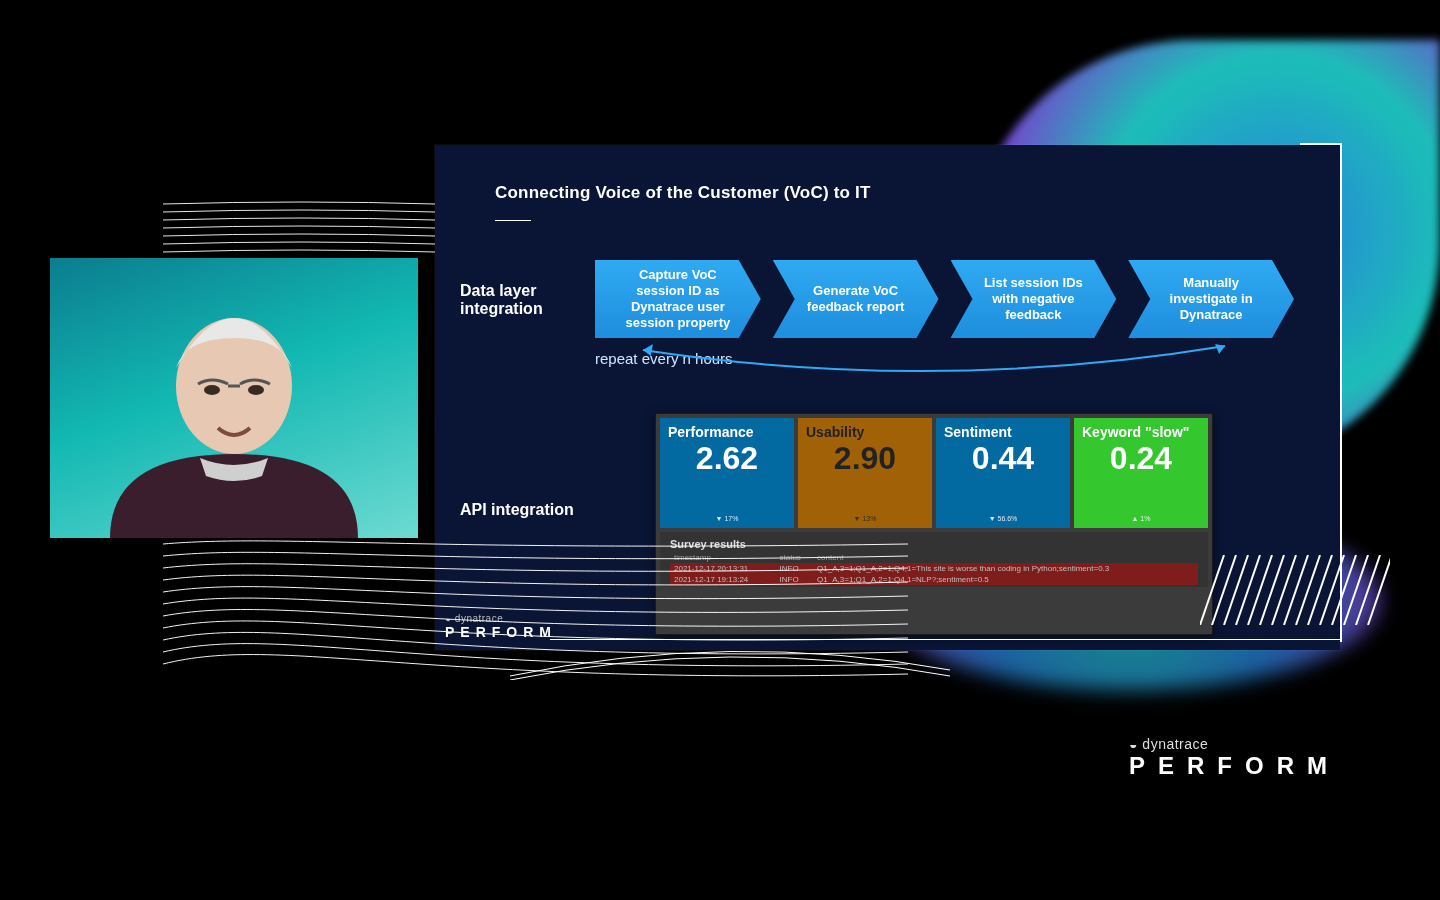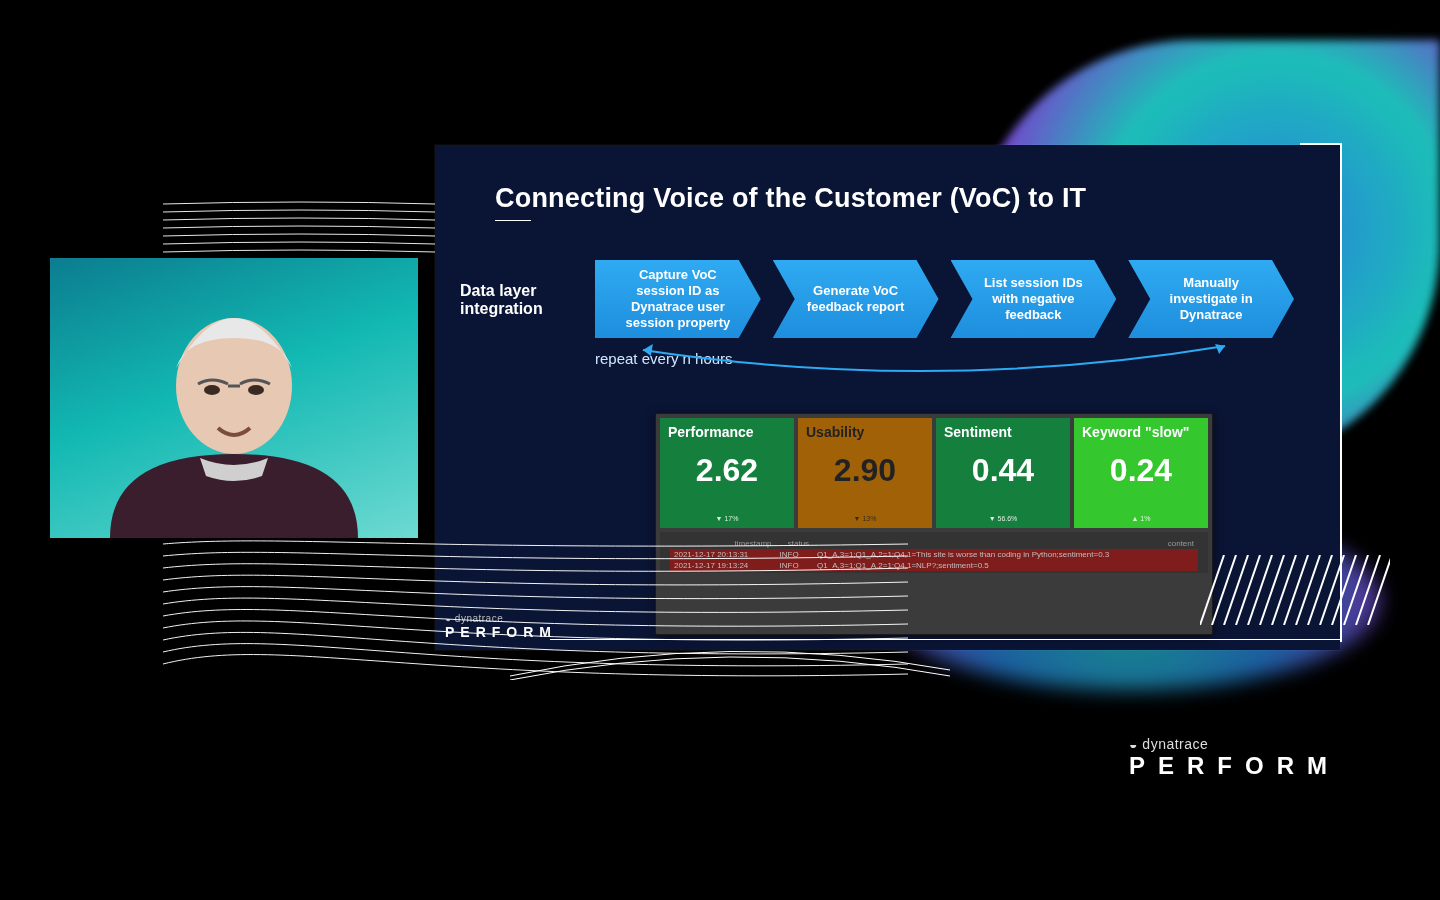--- a/index.html
+++ b/index.html
@@ -3,44 +3,44 @@
 <meta charset="utf-8">
 <style>
   html,body{margin:0;padding:0;width:1440px;height:900px;background:#000;font-family:-apple-system,Helvetica,Arial,sans-serif;overflow:hidden;color:#fff}
   .stage{position:absolute;inset:0}
   .bg-swirl-tr{position:absolute;top:40px;right:0;width:470px;height:420px;background:radial-gradient(circle at 65% 45%,#2987e6 0%,#1ec9c3 45%,#7a4bd8 75%,transparent 100%);border-radius:50% 0 45% 55%/55% 0 55% 50%;filter:blur(4px);opacity:.95}
   .bg-swirl-br{position:absolute;bottom:210px;right:60px;width:500px;height:180px;background:radial-gradient(circle at 50% 50%,#1ec9c3 0%,#2987e6 55%,#7a4bd8 95%);border-radius:50%;filter:blur(10px);opacity:.7}
   .slide{position:absolute;top:145px;left:435px;width:905px;height:505px;background:#0a1535;box-shadow:0 0 0 1px rgba(255,255,255,.04)}
   .slide .frame-t{position:absolute;top:-2px;right:-2px;width:40px;height:20px;border-top:2px solid #fff;border-right:2px solid #fff}
   .slide .frame-b{position:absolute;right:-2px;bottom:10px;left:115px;border-top:1px solid #fff}
   .slide .frame-b::after{content:"";position:absolute;right:0;bottom:-2px;height:490px;border-right:2px solid #fff}
-  .title{position:absolute;top:38px;left:60px;font-size:27px;font-weight:600;letter-spacing:.2px}
+  .title{position:absolute;top:38px;left:60px;font-size:17px;font-weight:600;letter-spacing:.2px}
   .title-ul{position:absolute;top:75px;left:60px;width:36px;border-top:1px solid #fff}
   .label{position:absolute;font-size:16px;font-weight:700;text-align:left;line-height:1.15}
   .label.dl{top:137px;left:25px;width:110px}
   .label.api{top:356px;left:25px;width:115px}
   .chevflow{position:absolute;top:115px;left:160px;right:50px;height:88px;display:flex;gap:16px}
   .chev{position:relative;flex:1;height:78px;margin-right:-4px}
   .chev .body{position:absolute;inset:0;background:linear-gradient(#2faaf2,#1e8edd);clip-path:polygon(0 0,calc(100% - 22px) 0,100% 50%,calc(100% - 22px) 100%,0 100%,22px 50%);display:flex;align-items:center;justify-content:center;padding:0 28px;box-sizing:border-box;text-align:center;font-size:13px;font-weight:600;line-height:1.25;color:#fff}
   .chev:first-child .body{clip-path:polygon(0 0,calc(100% - 22px) 0,100% 50%,calc(100% - 22px) 100%,0 100%,0 50%)}
   .repeat{position:absolute;top:205px;left:160px;right:70px;text-align:left;font-size:15px;color:#cfe8ff}
   .repeat svg{position:absolute;left:40px;right:40px;top:-6px;width:calc(100% - 80px);height:34px}
   .dash{position:absolute;top:268px;left:220px;width:556px;height:220px;background:#3b3b3b;border:1px solid #1a1a1a;border-radius:2px;box-shadow:0 2px 10px rgba(0,0,0,.5)}
   .tiles{display:flex;gap:4px;padding:4px}
   .tile{flex:1;height:110px;position:relative;color:#fff;padding:6px 8px;box-sizing:border-box}
   .tile .hdr{font-size:14px;font-weight:600}
-  .tile .val{font-size:32px;font-weight:700;text-align:center;margin-top:12px}
+  .tile .val{font-size:32px;font-weight:700;text-align:center;}
   .tile .sub{position:absolute;bottom:6px;left:0;right:0;text-align:center;font-size:7px;opacity:.85}
-  .t-red{background:#15803d}
+  .t-red{background:#0369a1}
   .t-yel{background:#a16207;color:#222}
   .t-grn{background:#34c72e}
   .surv{padding:6px 10px 2px;font-size:10px;color:#ddd;background:#333;margin:0 4px}
   .surv .st{font-weight:600;margin-bottom:2px;font-size:11px}
   .surv table{width:100%;border-collapse:collapse;font-size:8px;color:#bfbfbf}
-  .surv th{text-align:right;font-weight:400;color:#999;padding:1px 4px}
+  .surv th{text-align:left;font-weight:400;color:#999;padding:1px 4px}
   .surv td{padding:1px 4px}
   .surv tr.r{background:#7f1d1d}
   .logo-slide{position:absolute;bottom:10px;left:10px;font-family:Arial,sans-serif}
   .logo-slide .d{font-size:10px;letter-spacing:.5px;color:#bbb}
   .logo-slide .p{font-size:14px;font-weight:800;letter-spacing:6px}
   .logo-main{position:absolute;bottom:120px;right:100px;text-align:left}
   .logo-main .d{font-size:14px;letter-spacing:.5px;color:#ddd}
   .logo-main .p{font-size:24px;font-weight:800;letter-spacing:13px;color:#fff}
   .webcam{position:absolute;top:258px;left:50px;width:368px;height:280px;background:linear-gradient(160deg,#0b7d8f 0%,#12b8b2 45%,#6ddad2 100%);overflow:hidden}
   .webcam svg{position:absolute;inset:0}
@@ -68,20 +68,21 @@
       <path d="M0 52 Q140 48 272 52"></path>
     </g>
   </svg>
 
   <div class="slide">
     <div class="frame-t"></div>
     <div class="title">Connecting Voice of the Customer (VoC) to IT</div>
     <div class="title-ul"></div>
 
     <div class="label dl">Data layer integration</div>
+    <div class="label api">API integration</div>
 
     <div class="chevflow">
       <div class="chev">
           <div class="body">
             <span>Capture VoC session ID as Dynatrace user session property</span>
           </div>
         </div>
       <div class="chev">
           <div class="body">
             <span>Generate VoC feedback report</span>
@@ -125,20 +126,21 @@
           <div class="val">0.44</div>
           <div class="sub">▼ 56.6%</div>
         </div>
         <div class="tile t-grn">
           <div class="hdr">Keyword "slow"</div>
           <div class="val">0.24</div>
           <div class="sub">▲ 1%</div>
         </div>
       </div>
       <div class="surv">
+        <div class="st">Survey results</div>
         <table>
           <tbody>
               <tr>
             <th>timestamp</th>
             <th>status</th>
             <th>content</th>
           </tr>
           <tr class="r">
             <td>2021-12-17 20:13:31</td>
             <td>INFO</td>

